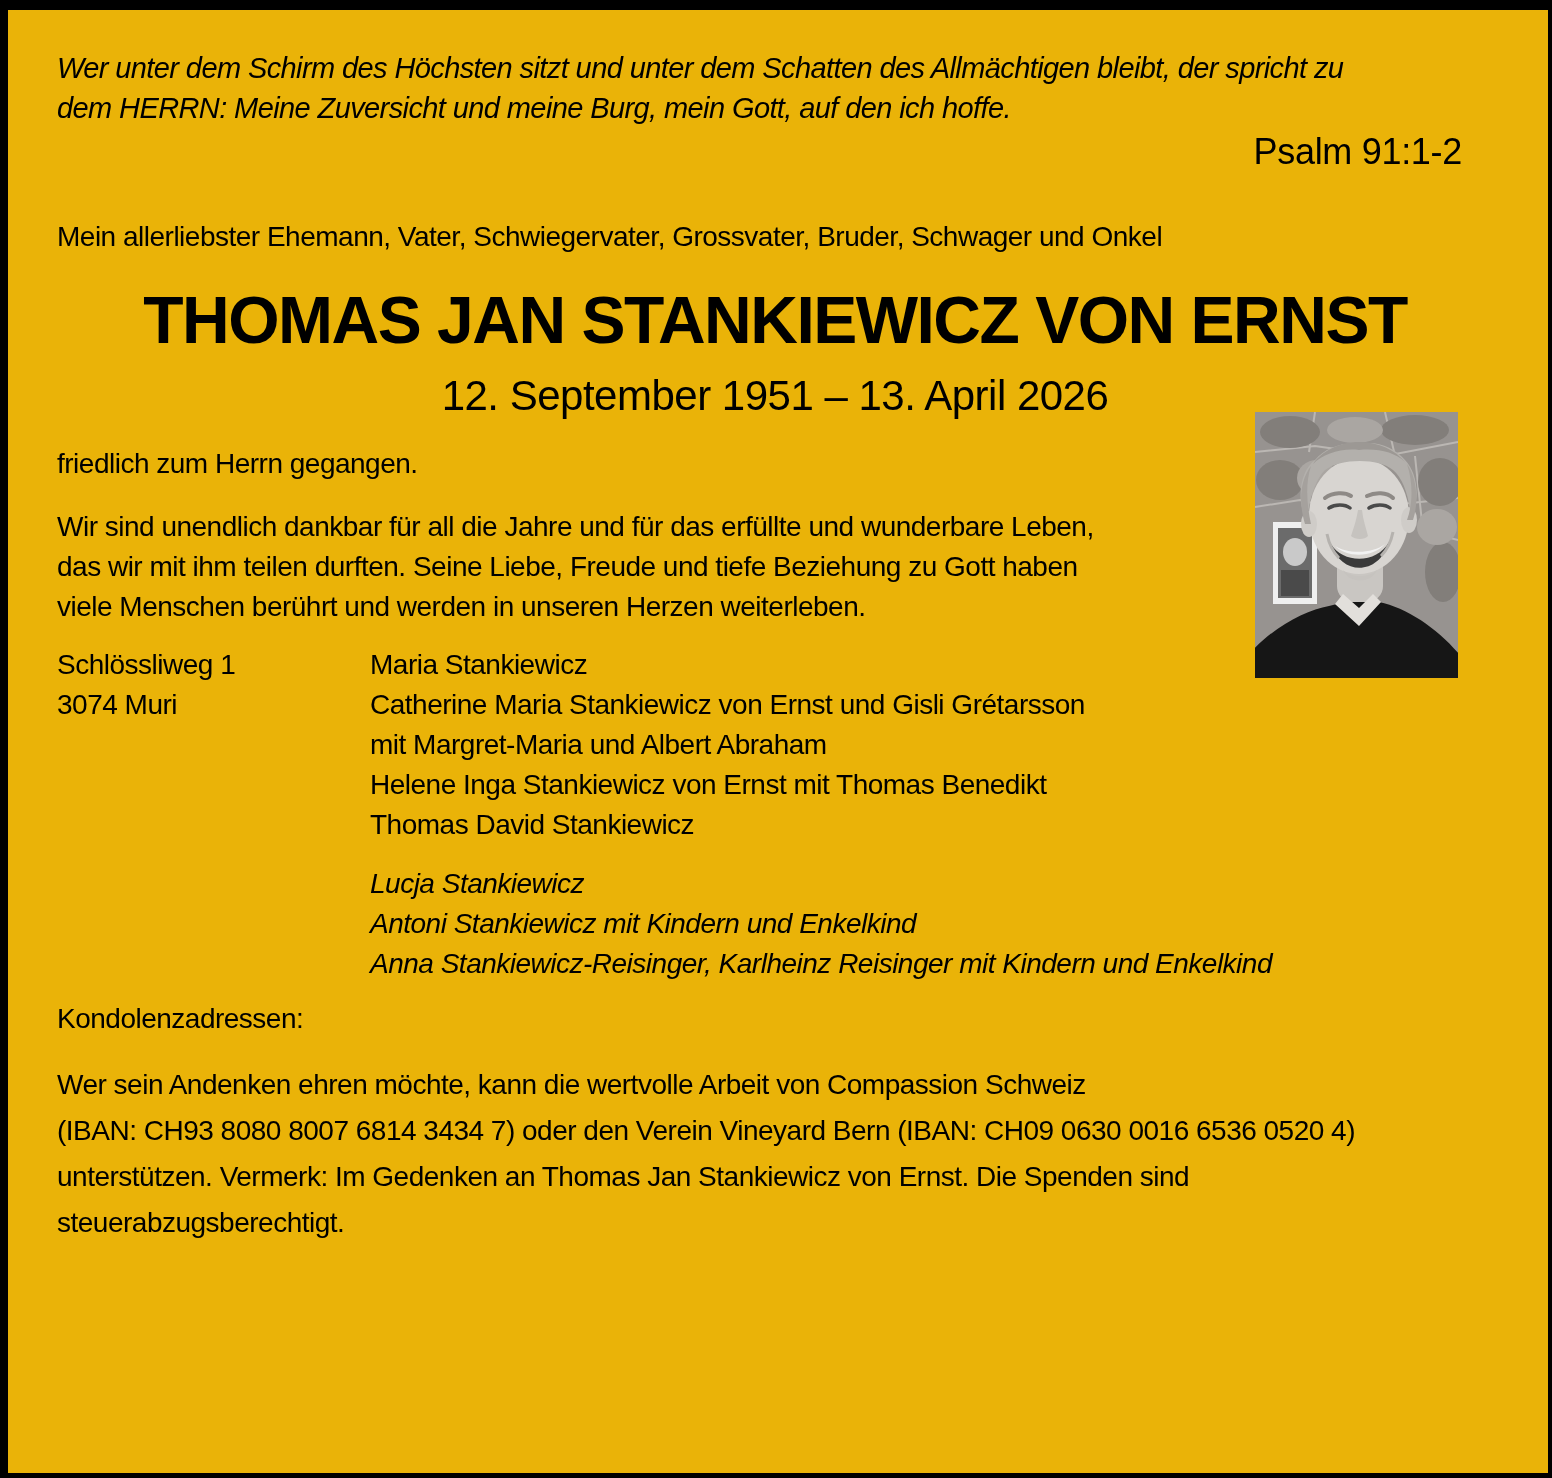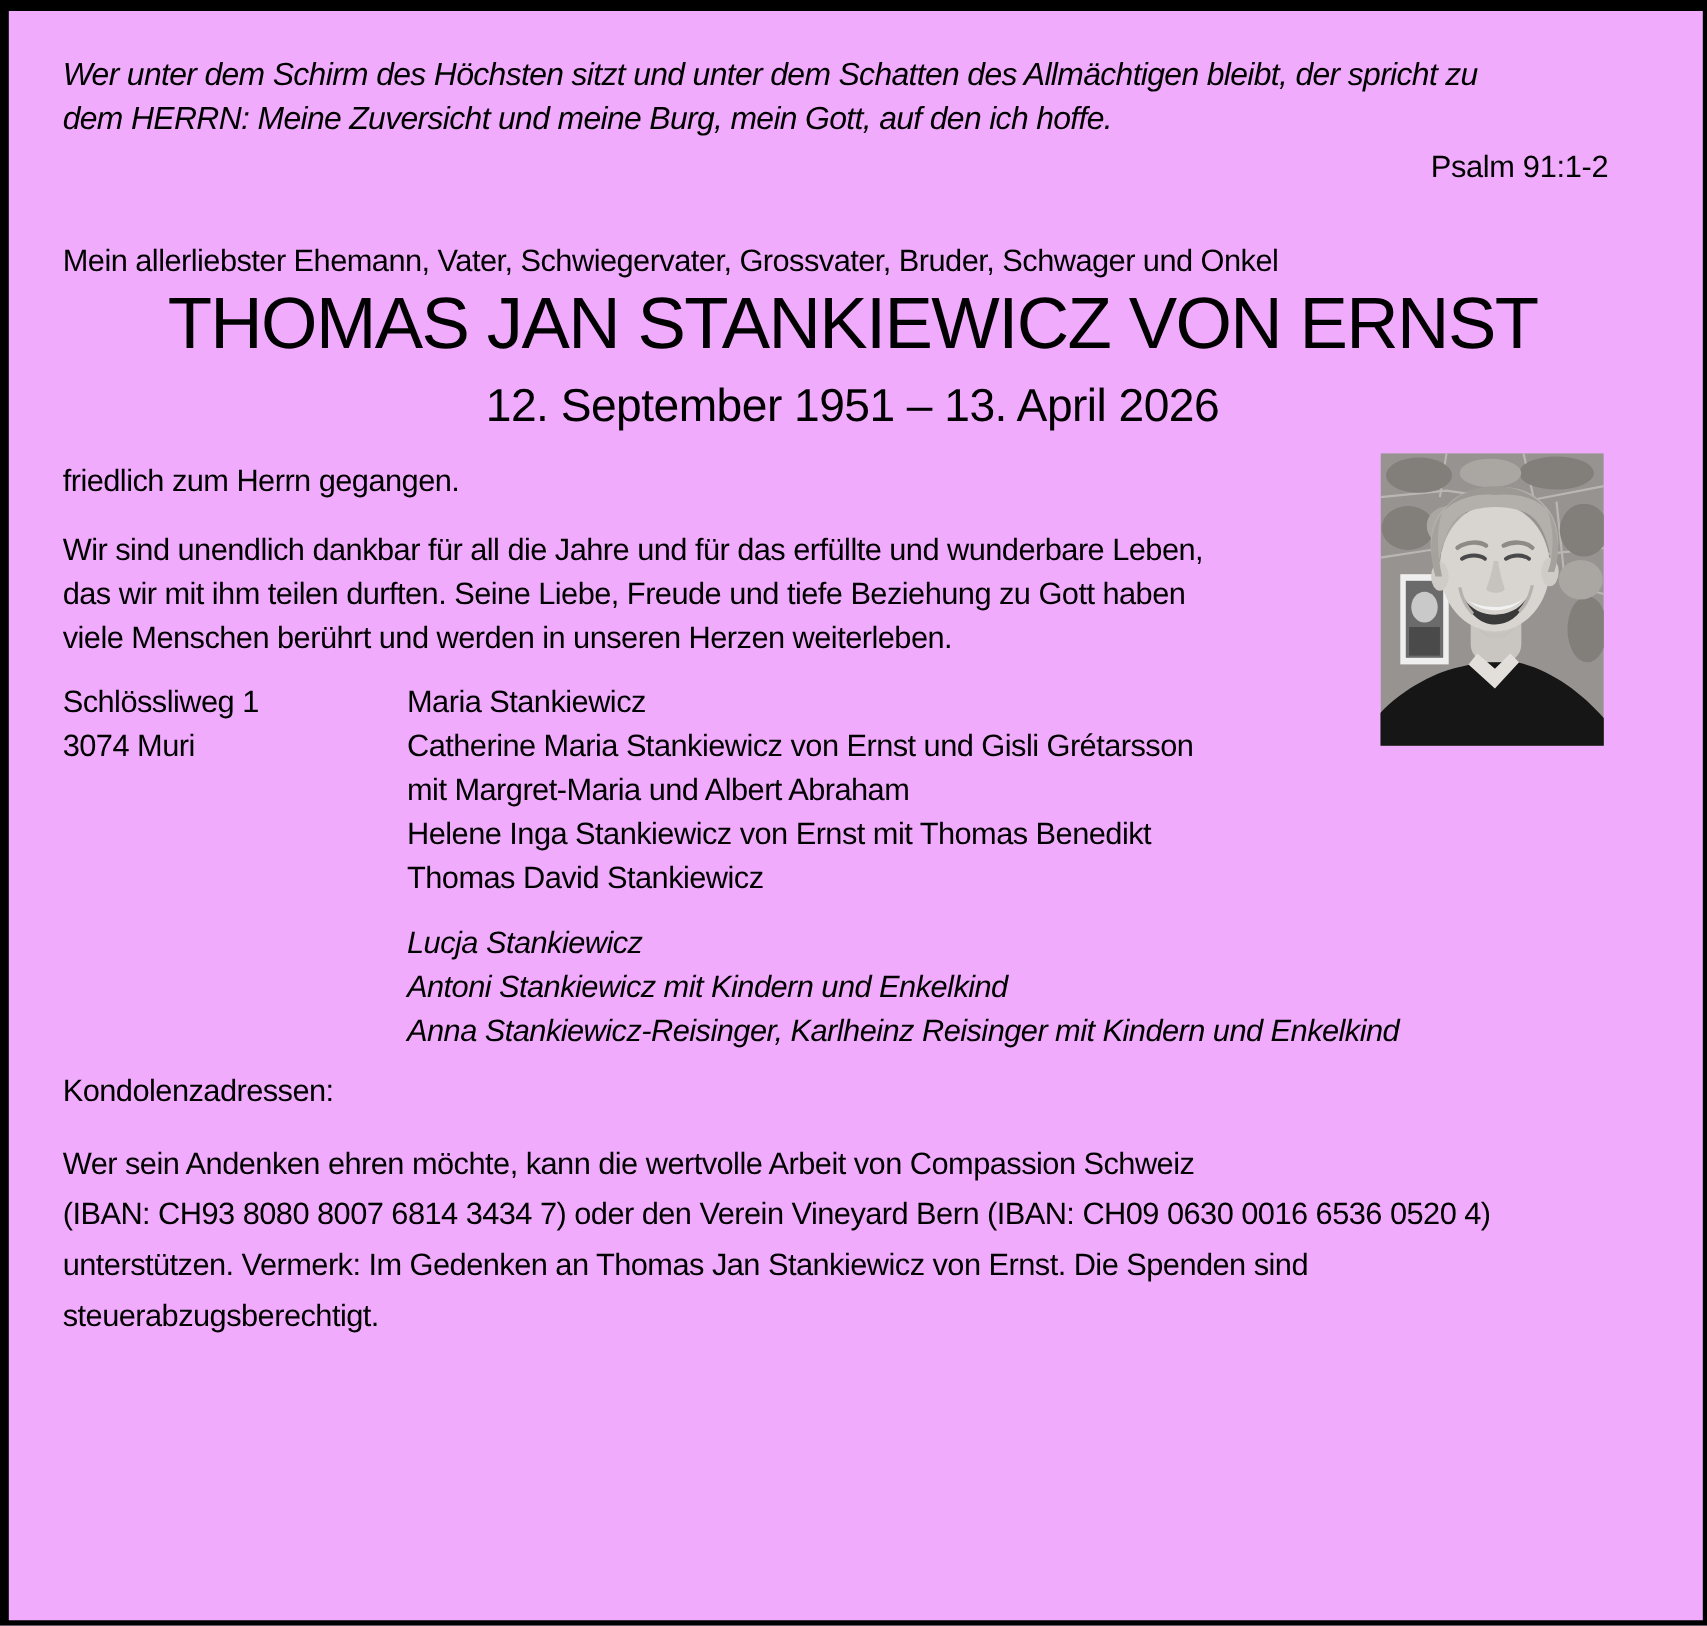--- a/index.html
+++ b/index.html
@@ -1,57 +1,58 @@
 <!DOCTYPE html>
 <html><head>
 <meta charset="utf-8">
 <style>
   html, body { margin: 0; padding: 0; background: #e9e9e9; }
   .page {
     position: relative;
     width: 1552px;
     height: 1478px;
     box-sizing: border-box;
-    background: #f0abfc;
+    background: #eab308;
     border-style: solid;
     border-color: #000000;
     border-width: 10px 4px 5px 8px;
     padding: 38px 55px 0 49px;
     font-family: "Liberation Sans", sans-serif;
     color: #000000;
     overflow: hidden;
   }
   .line { white-space: nowrap; }
 
   .quote {
     font-style: italic;
     font-size: 29px;
     line-height: 40px;
     letter-spacing: -0.6px;
   }
   .psalm-ref {
-    font-size: 28px;
+    font-size: 36px;
     line-height: 40px;
     text-align: right;
     margin-top: 4px;
     margin-right: 31px;
     letter-spacing: -0.3px;
   }
   .intro {
     font-size: 28px;
     line-height: 40px;
     letter-spacing: -0.5px;
     margin-top: 45px;
   }
   .deceased-name {
     font-size: 66px;
     line-height: 72px;
     letter-spacing: -1.5px;
     text-align: center;
-    font-weight: normal;
+    margin-top: 27px;
+    font-weight: bold;
   }
   .deceased-dates {
     font-size: 42px;
     line-height: 48px;
     letter-spacing: -0.5px;
     text-align: center;
     margin-top: 16px;
   }
   .body-block {
     font-size: 28px;

